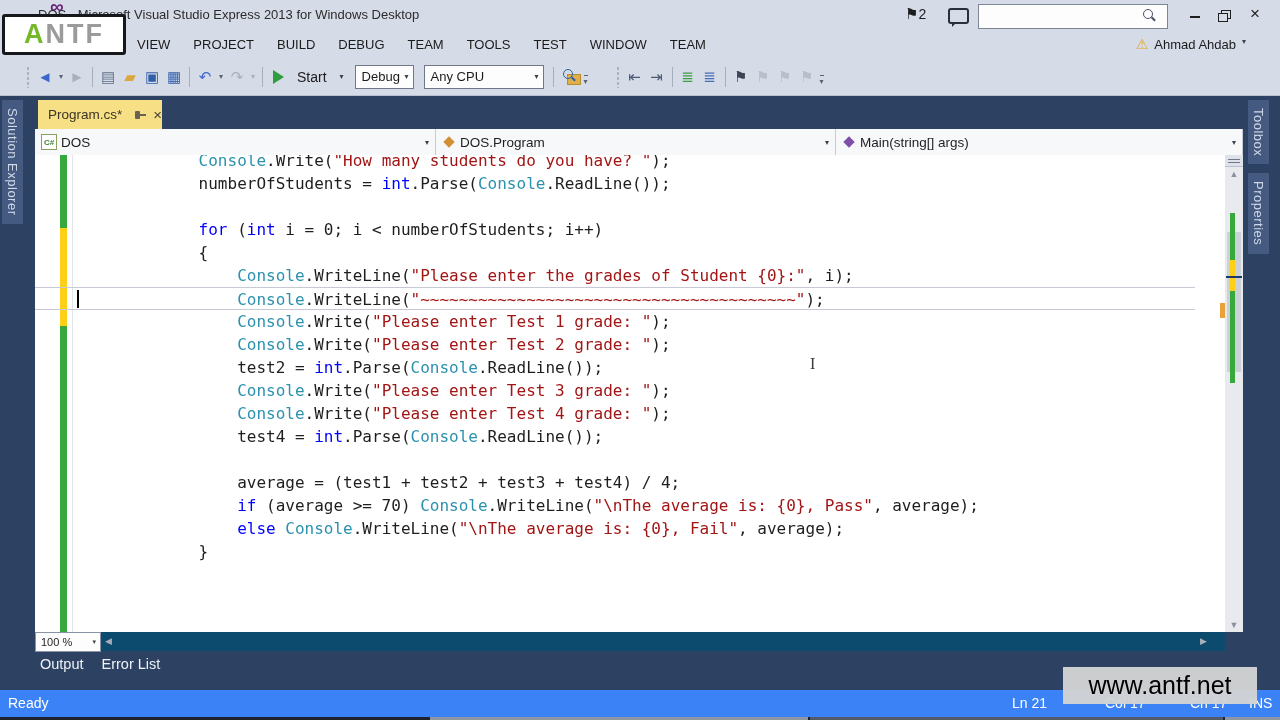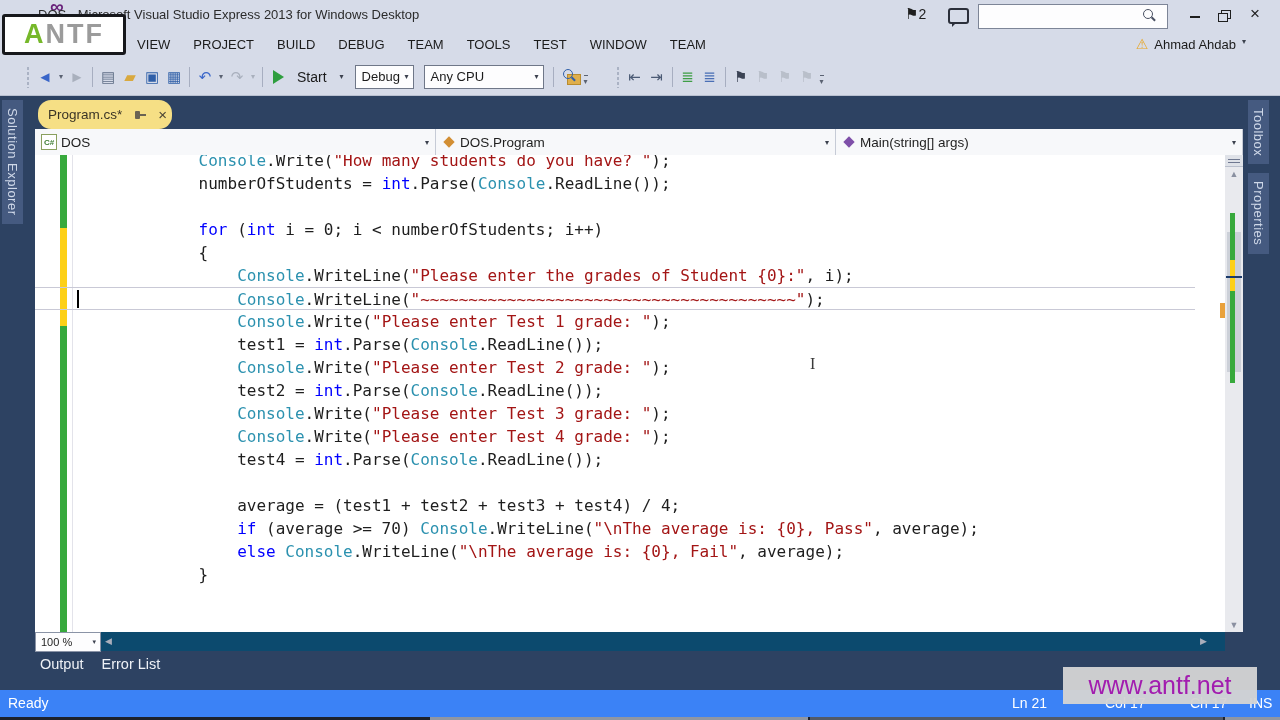--- a/index.html
+++ b/index.html
@@ -61,22 +61,22 @@
   #find-icon .folder{position:absolute;left:7px;top:8px;width:12px;height:9px;background:#dfaf4c;border:1px solid #b98c2e;}
   #find-icon .magnifier{left:3px;top:3px;border-color:#2f5fa8;}
   #find-icon .magnifier .handle{background:#2f5fa8;}
   .overflow-caret{font-size:8px;color:#5a6272;margin:8px 2px 0 2px;border-top:1px solid #5a6272;padding-top:1px;}
   
   .vtab{writing-mode:vertical-rl;background:#455a80;color:#cfd8e8;font-size:13px;
       padding:8px 3px;letter-spacing:.5px;cursor:default;}
   #left-tabs{position:absolute;left:2px;top:100px;}
   #right-tabs{position:absolute;left:1248px;top:100px;display:flex;flex-direction:column;gap:9px;}
   
-  #doc-tab{position:absolute;left:38px;top:100px;width:134px;height:29px;background:#f6df85;
-      display:flex;align-items:center;font-size:13.5px;color:#3b3526;cursor:default;border-radius:13px;}
+  #doc-tab{position:absolute;left:38px;top:100px;width:124px;height:29px;background:#f6df85;
+      display:flex;align-items:center;font-size:13.5px;color:#3b3526;cursor:default;}
   #doc-tab .label{padding-left:10px;}
   #tab-pin{position:relative;width:14px;height:12px;margin-left:12px;}
   #tab-pin .head{position:absolute;left:1px;top:2px;width:5px;height:8px;background:#6a6353;border-radius:1px;}
   #tab-pin .stem{position:absolute;left:6px;top:5px;width:6px;height:2px;background:#6a6353;}
   #tab-close{margin-left:10px;font-size:15px;color:#4a4435;}
   
   #navbar{position:absolute;left:35px;top:129px;width:1208px;height:26px;background:#f7f8fa;
       border-bottom:1px solid #3c475e;display:flex;}
   .nav-drop{position:relative;height:100%;display:flex;align-items:center;border-right:1px solid #c6cbd6;
       font-size:13.5px;color:#1e1e1e;cursor:default;}
@@ -126,21 +126,21 @@
   .bottom-tab{display:flex;flex-direction:column;cursor:default;align-items:flex-end;}
   .bottom-tab .lbl{font-size:14.5px;color:#eef1f6;padding:0 2px;}
   .bottom-tab .bar{height:7px;background:#99a1b0;margin-top:5px;}
   
   #statusbar{position:absolute;left:0;top:690px;width:1280px;height:27px;background:#3b82f6;color:#fff;font-size:14px;}
   #status-ready{position:absolute;left:8px;top:5px;}
   .status-item{position:absolute;top:5px;}
   #status-ln{left:1012px;} #status-col{left:1105px;} #status-ch{left:1190px;} #status-ins{left:1249px;}
   
   #watermark{position:absolute;left:1063px;top:667px;width:194px;height:37px;background:rgba(211,211,211,.96);
-      display:flex;align-items:center;justify-content:center;font-size:25px;color:#a21caf;z-index:70;}
+      display:flex;align-items:center;justify-content:center;font-size:25px;color:#000000;z-index:70;}
   
   #taskbar{position:absolute;left:0;top:717px;width:1280px;height:3px;background:#1d222c;}
   #taskbar .seg1{position:absolute;left:430px;width:378px;height:3px;background:#8f96a2;}
   #taskbar .seg2{position:absolute;left:810px;width:413px;height:3px;background:#525a68;}
   #taskbar .seg3{position:absolute;left:1225px;width:55px;height:3px;background:#8f96a2;}
 </style>
 </head>
 <body>
 
 <div id="app">
@@ -292,21 +292,20 @@
     <div id="indicator-line"></div>
     <div id="code-lines">
         <div class="code-line"><span class="tok-p">            </span><span class="tok-t">Console</span><span class="tok-p">.Write(</span><span class="tok-s">"How many students do you have? "</span><span class="tok-p">);</span></div>
         <div class="code-line"><span class="tok-p">            numberOfStudents = </span><span class="tok-k">int</span><span class="tok-p">.Parse(</span><span class="tok-t">Console</span><span class="tok-p">.ReadLine());</span></div>
         <div class="code-line"></div>
         <div class="code-line"><span class="tok-p">            </span><span class="tok-k">for</span><span class="tok-p"> (</span><span class="tok-k">int</span><span class="tok-p"> i = 0; i &lt; numberOfStudents; i++)</span></div>
         <div class="code-line"><span class="tok-p">            {</span></div>
         <div class="code-line"><span class="tok-p">                </span><span class="tok-t">Console</span><span class="tok-p">.WriteLine(</span><span class="tok-s">"Please enter the grades of Student {0}:"</span><span class="tok-p">, i);</span></div>
         <div class="code-line current"><span class="tok-p">                </span><span class="tok-t">Console</span><span class="tok-p">.WriteLine(</span><span class="tok-s">"~~~~~~~~~~~~~~~~~~~~~~~~~~~~~~~~~~~~~~~"</span><span class="tok-p">);</span></div>
         <div class="code-line"><span class="tok-p">                </span><span class="tok-t">Console</span><span class="tok-p">.Write(</span><span class="tok-s">"Please enter Test 1 grade: "</span><span class="tok-p">);</span></div>
-        <div class="code-line"><span class="tok-p">                test1 = </span><span class="tok-k">int</span><span class="tok-p">.Parse(</span><span class="tok-t">Console</span><span class="tok-p">.ReadLine());</span></div>
         <div class="code-line"><span class="tok-p">                </span><span class="tok-t">Console</span><span class="tok-p">.Write(</span><span class="tok-s">"Please enter Test 2 grade: "</span><span class="tok-p">);</span></div>
         <div class="code-line"><span class="tok-p">                test2 = </span><span class="tok-k">int</span><span class="tok-p">.Parse(</span><span class="tok-t">Console</span><span class="tok-p">.ReadLine());</span></div>
         <div class="code-line"><span class="tok-p">                </span><span class="tok-t">Console</span><span class="tok-p">.Write(</span><span class="tok-s">"Please enter Test 3 grade: "</span><span class="tok-p">);</span></div>
         <div class="code-line"><span class="tok-p">                </span><span class="tok-t">Console</span><span class="tok-p">.Write(</span><span class="tok-s">"Please enter Test 4 grade: "</span><span class="tok-p">);</span></div>
         <div class="code-line"><span class="tok-p">                test4 = </span><span class="tok-k">int</span><span class="tok-p">.Parse(</span><span class="tok-t">Console</span><span class="tok-p">.ReadLine());</span></div>
         <div class="code-line"></div>
         <div class="code-line"><span class="tok-p">                average = (test1 + test2 + test3 + test4) / 4;</span></div>
         <div class="code-line"><span class="tok-p">                </span><span class="tok-k">if</span><span class="tok-p"> (average &gt;= 70) </span><span class="tok-t">Console</span><span class="tok-p">.WriteLine(</span><span class="tok-s">"\nThe average is: {0}, Pass"</span><span class="tok-p">, average);</span></div>
         <div class="code-line"><span class="tok-p">                </span><span class="tok-k">else</span><span class="tok-p"> </span><span class="tok-t">Console</span><span class="tok-p">.WriteLine(</span><span class="tok-s">"\nThe average is: {0}, Fail"</span><span class="tok-p">, average);</span></div>
         <div class="code-line"><span class="tok-p">            }</span></div>

